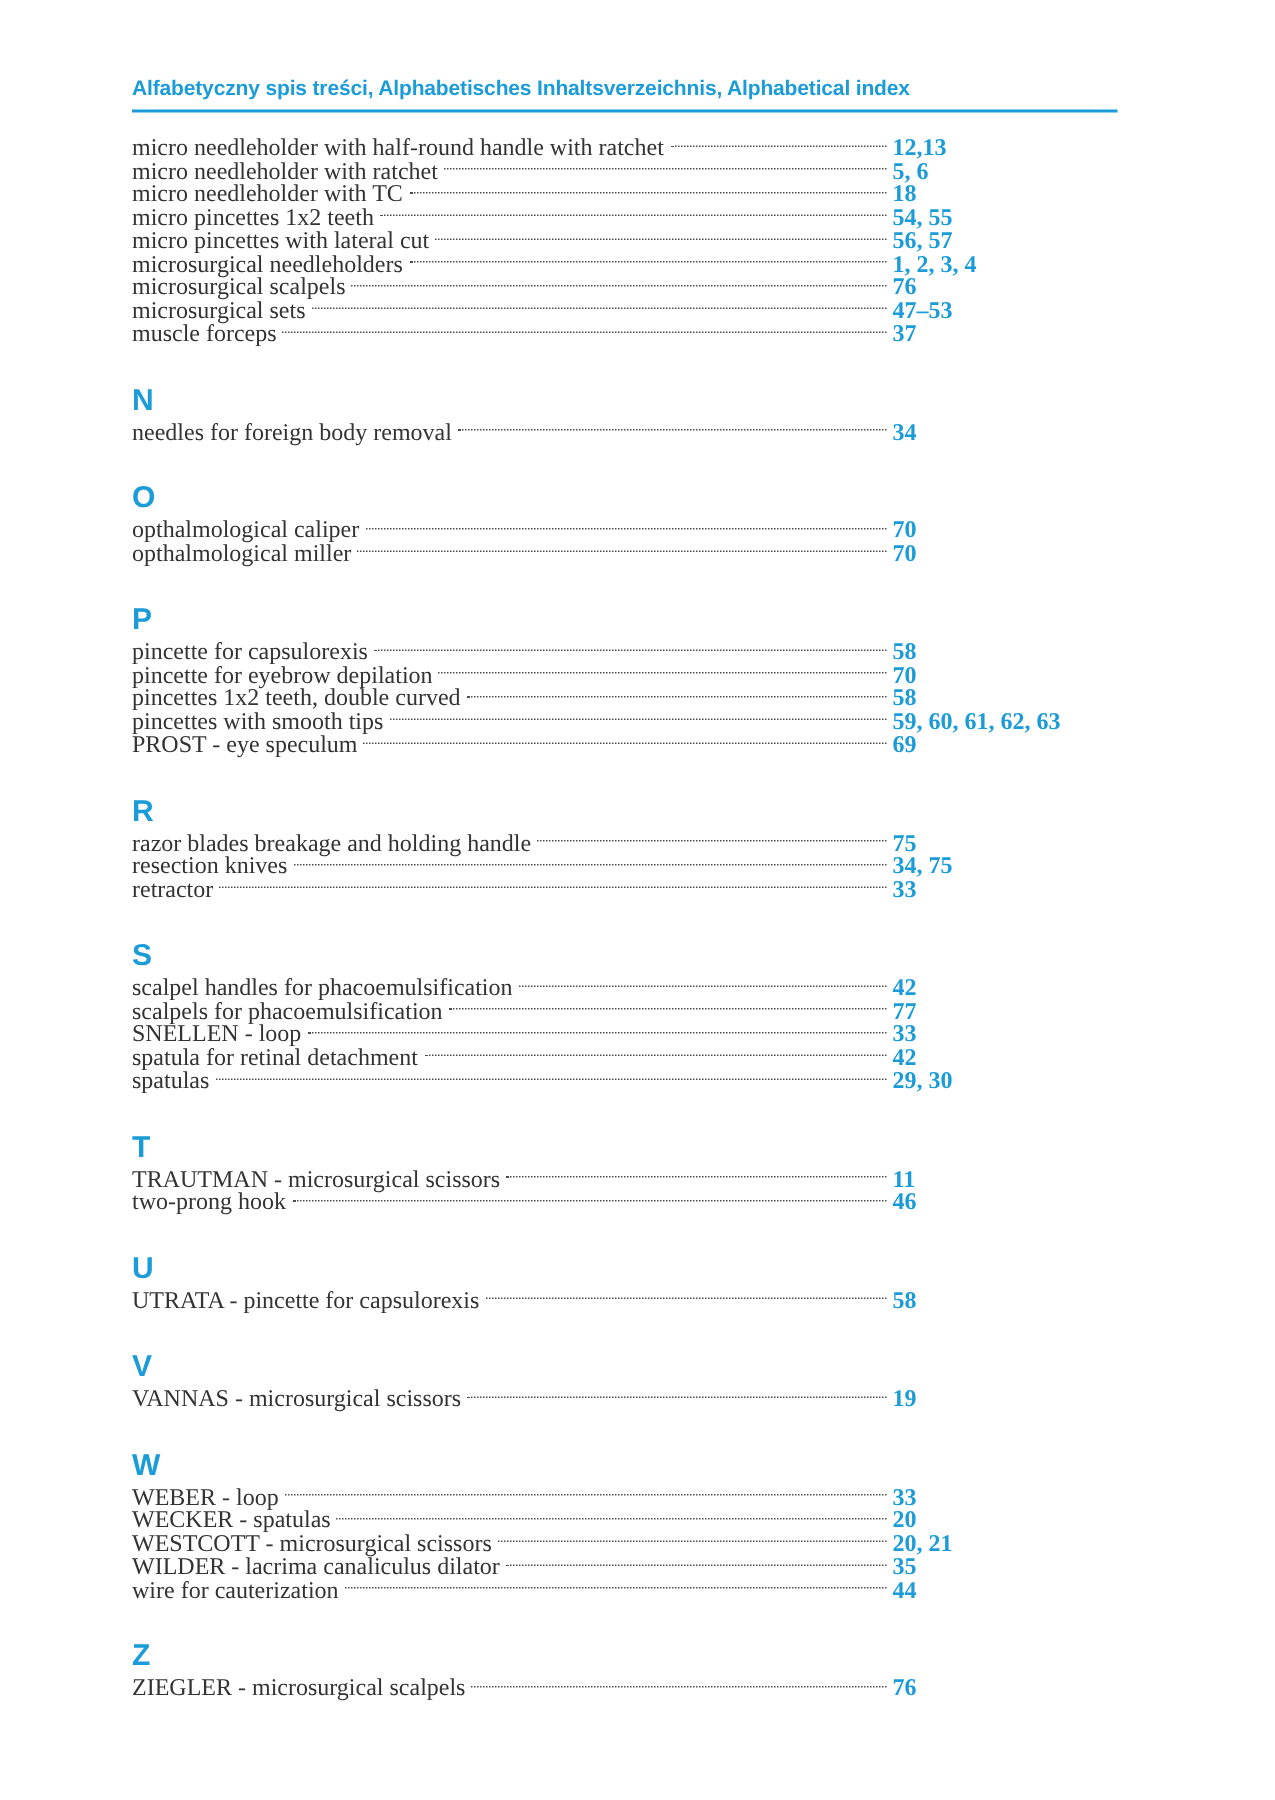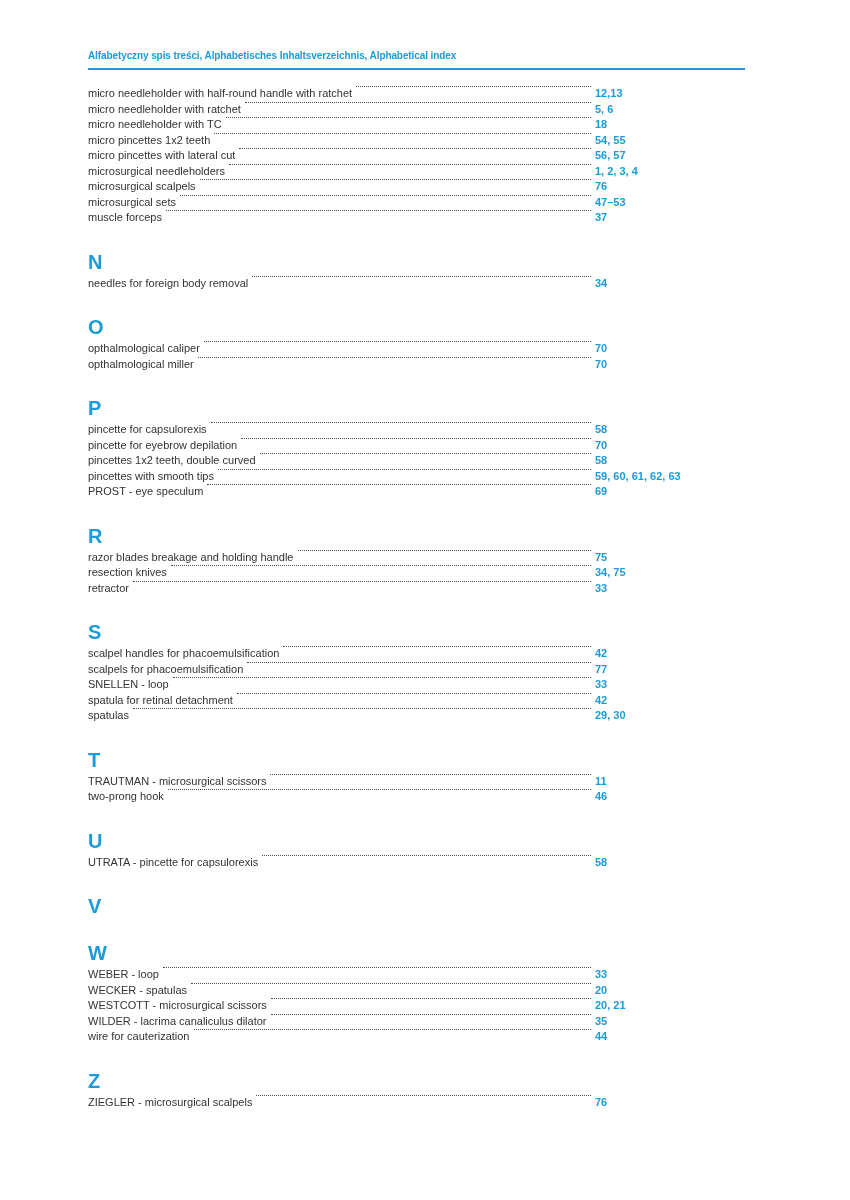--- a/index.html
+++ b/index.html
@@ -15,40 +15,41 @@
     width: 850px;
     height: 1200px;
     padding: 50px 105px 0 88px;
   }
   header.index-header {
     border-bottom: 2px solid #1b9cd8;
     padding-bottom: 7px;
     margin-bottom: 16px;
   }
   h1.title {
-    font-size: 10px;
+    font-size: 14px;
     font-weight: bold;
     color: #1b9cd8;
     letter-spacing: -0.1px;
     white-space: nowrap;
   }
   .section { margin-top: 25px; }
   .section.first { margin-top: 0; }
   .letter {
     font-size: 20px;
     line-height: 22px;
     font-weight: bold;
     color: #1b9cd8;
     margin-bottom: 3px;
   }
   .row {
     display: flex;
-    align-items: flex-start;
-    font-size: 11px;
+    align-items: center;
+    font-size: 16px;
     line-height: 15.5px;
+    font-family: Liberation Serif, serif;
   }
   .row .label {
     white-space: nowrap;
     color: #333333;
     flex: 0 0 auto;
   }
   .row .leader {
     flex: 1 1 auto;
     border-bottom: 1px dotted #4d4d4d;
     margin: 0 4px 3px 4px;
@@ -274,20 +275,27 @@
   <div class="row">
     <span class="label">UTRATA - pincette for capsulorexis</span>
     <span class="leader"></span>
     <span class="pages">58</span>
   </div>
 </div>
   </section>
 
   <section class="section">
     <div class="letter">V</div>
+    <div class="rows">
+  <div class="row">
+    <span class="label">VANNAS - microsurgical scissors</span>
+    <span class="leader"></span>
+    <span class="pages">19</span>
+  </div>
+</div>
   </section>
 
   <section class="section">
     <div class="letter">W</div>
     <div class="rows">
   <div class="row">
     <span class="label">WEBER - loop</span>
     <span class="leader"></span>
     <span class="pages">33</span>
   </div>

